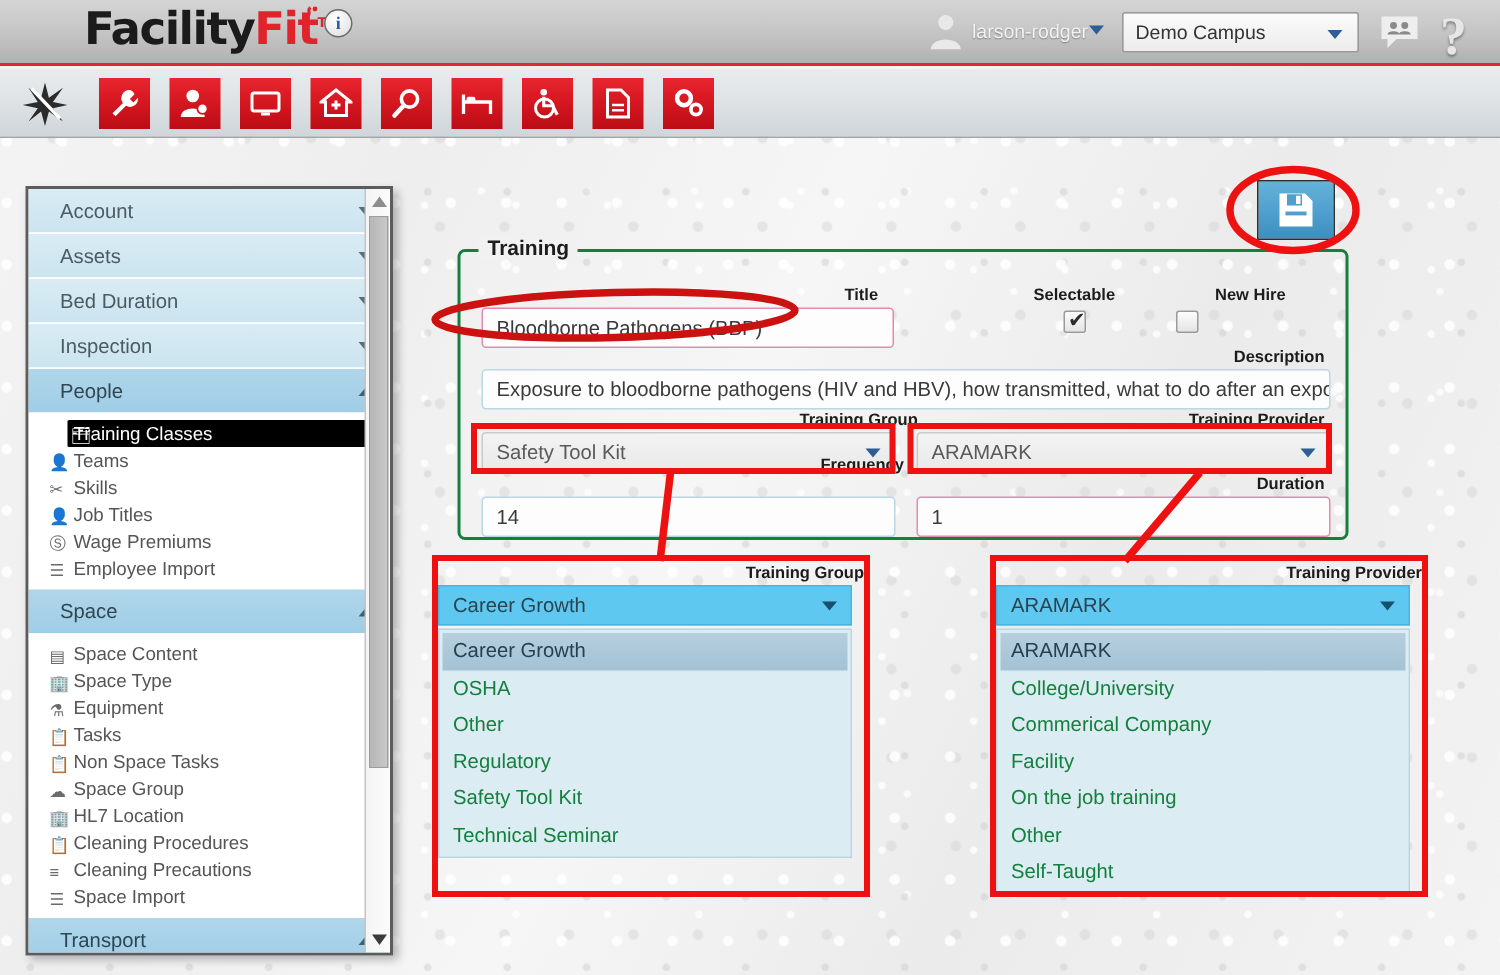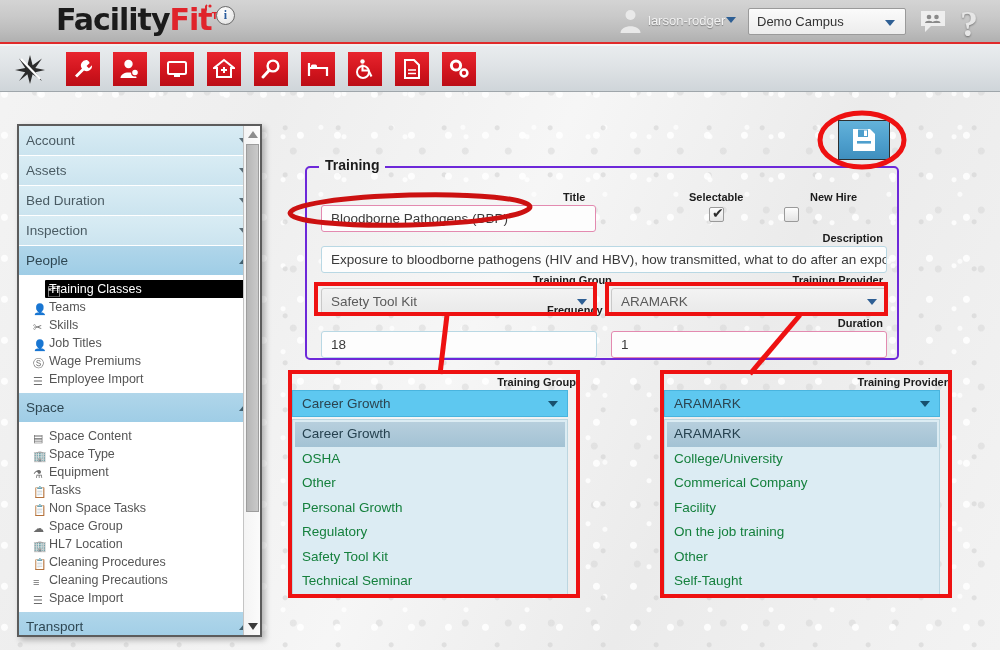--- a/index.html
+++ b/index.html
@@ -76,21 +76,21 @@
   
   #sidebar {
     position:absolute; left:17px; top:124px; width:245px; height:513px;
     background:#ffffff; border:2px solid #5c5c5c;
     box-shadow:3px 3px 6px rgba(0,0,0,.28);
     overflow:hidden;
   }
   .grp-header {
     height:30px; background:linear-gradient(180deg,#d9ecf4,#cbe4ef);
     border-bottom:1px solid #ffffff; color:#4a5b63; font-size:13.5px;
-    line-height:29px; padding-left:7px; position:relative;
+    line-height:29px; padding-left:21px; position:relative;
   }
   .grp-header.open { background:linear-gradient(180deg,#b0d6ea,#9fcde6); color:#2e4753; }
   .grp-header .tri { position:absolute; right:11px; top:12px; width:0;height:0;
     border-left:5px solid transparent;border-right:5px solid transparent; }
   .tri.down { border-top:6px solid #5b6d77; }
   .tri.up   { border-bottom:6px solid #41606f; }
   .sub-item {
     height:18px; font-size:12.5px; color:#555; padding-left:30px; line-height:18px;
     position:relative; white-space:nowrap;
   }
@@ -107,21 +107,21 @@
   #sb-thumb { position:absolute; left:2px; top:18px; width:13px; height:368px;
     background:linear-gradient(90deg,#b6b6b6,#c9c9c9); border:1px solid #9d9d9d; }
   .sb-arrow { position:absolute; left:4px; width:0;height:0;
     border-left:5px solid transparent;border-right:5px solid transparent; }
   #sb-up { top:5px; border-bottom:7px solid #8d8d8d; }
   #sb-dn { bottom:5px; border-top:7px solid #3b3b3b; }
 
   
   #training-panel {
     position:absolute; left:305px; top:166px; width:594px; height:194px;
-    border:2px solid #6d28d9; border-radius:5px; background:transparent;
+    border:2px solid #15803d; border-radius:5px; background:transparent;
   }
   #training-legend {
     position:absolute; left:12px; top:-11px; background:#f1f1f1; padding:0 6px;
     font-size:14px; font-weight:bold; color:#1c1c1c;
   }
   .lbl { position:absolute; font-size:11px; font-weight:bold; color:#1c1c1c; }
   .fld {
     position:absolute; background:#fdfdfd; border:1px solid #b9d8e4; border-radius:3px;
     font-size:13.5px; color:#3a3a3a; line-height:25px; padding-left:9px; height:27px;
     overflow:hidden; white-space:nowrap;
@@ -326,21 +326,21 @@
     <span class="dcaret"></span>
   </div>
 
   <div class="lbl" style="right:14px; top:106px;">Training Provider</div>
   <div class="fld grey" style="left:304px; top:120px; width:276px;">
     <span>ARAMARK</span>
     <span class="dcaret"></span>
   </div>
 
   <div class="lbl" style="left:240px; top:136px;">Frequency</div>
-  <div class="fld" style="left:14px; top:163px; width:276px;">18</div>
+  <div class="fld" style="left:14px; top:163px; width:276px;">14</div>
 
   <div class="lbl" style="right:14px; top:149px;">Duration</div>
   <div class="fld pink" style="left:304px; top:163px; width:276px;">1</div>
 </div>
 
 <div id="save-btn">
   <svg width="26" height="26" viewBox="0 0 26 26">
     <rect x="1" y="1" width="24" height="24" rx="1" fill="#ffffff" opacity="0"></rect>
     <path d="M2 2 h17 l5 5 v17 H2 Z" fill="#ffffff"></path>
     <rect x="7" y="2.5" width="10" height="7.5" fill="#4e9fcd"></rect>
@@ -352,21 +352,20 @@
 <div class="dd-wrap" id="dd-group" style="left:292px; top:374px; width:288px;">
   <div class="dd-label">Training Group</div>
   <div class="dd-head" style="width:276px;">
     <span>Career Growth</span>
     <span class="dcaret"></span>
   </div>
   <div class="dd-list" id="dd-group-list" style="width:276px;">
       <div class="dd-opt sel">Career Growth</div>
       <div class="dd-opt">OSHA</div>
       <div class="dd-opt">Other</div>
-      <div class="dd-opt">Personal Growth</div>
       <div class="dd-opt">Regulatory</div>
       <div class="dd-opt">Safety Tool Kit</div>
       <div class="dd-opt">Technical Seminar</div>
     </div>
 </div>
 
 <div class="dd-wrap" id="dd-provider" style="left:664px; top:374px; width:288px;">
   <div class="dd-label">Training Provider</div>
   <div class="dd-head" style="width:276px;">
     <span>ARAMARK</span>

